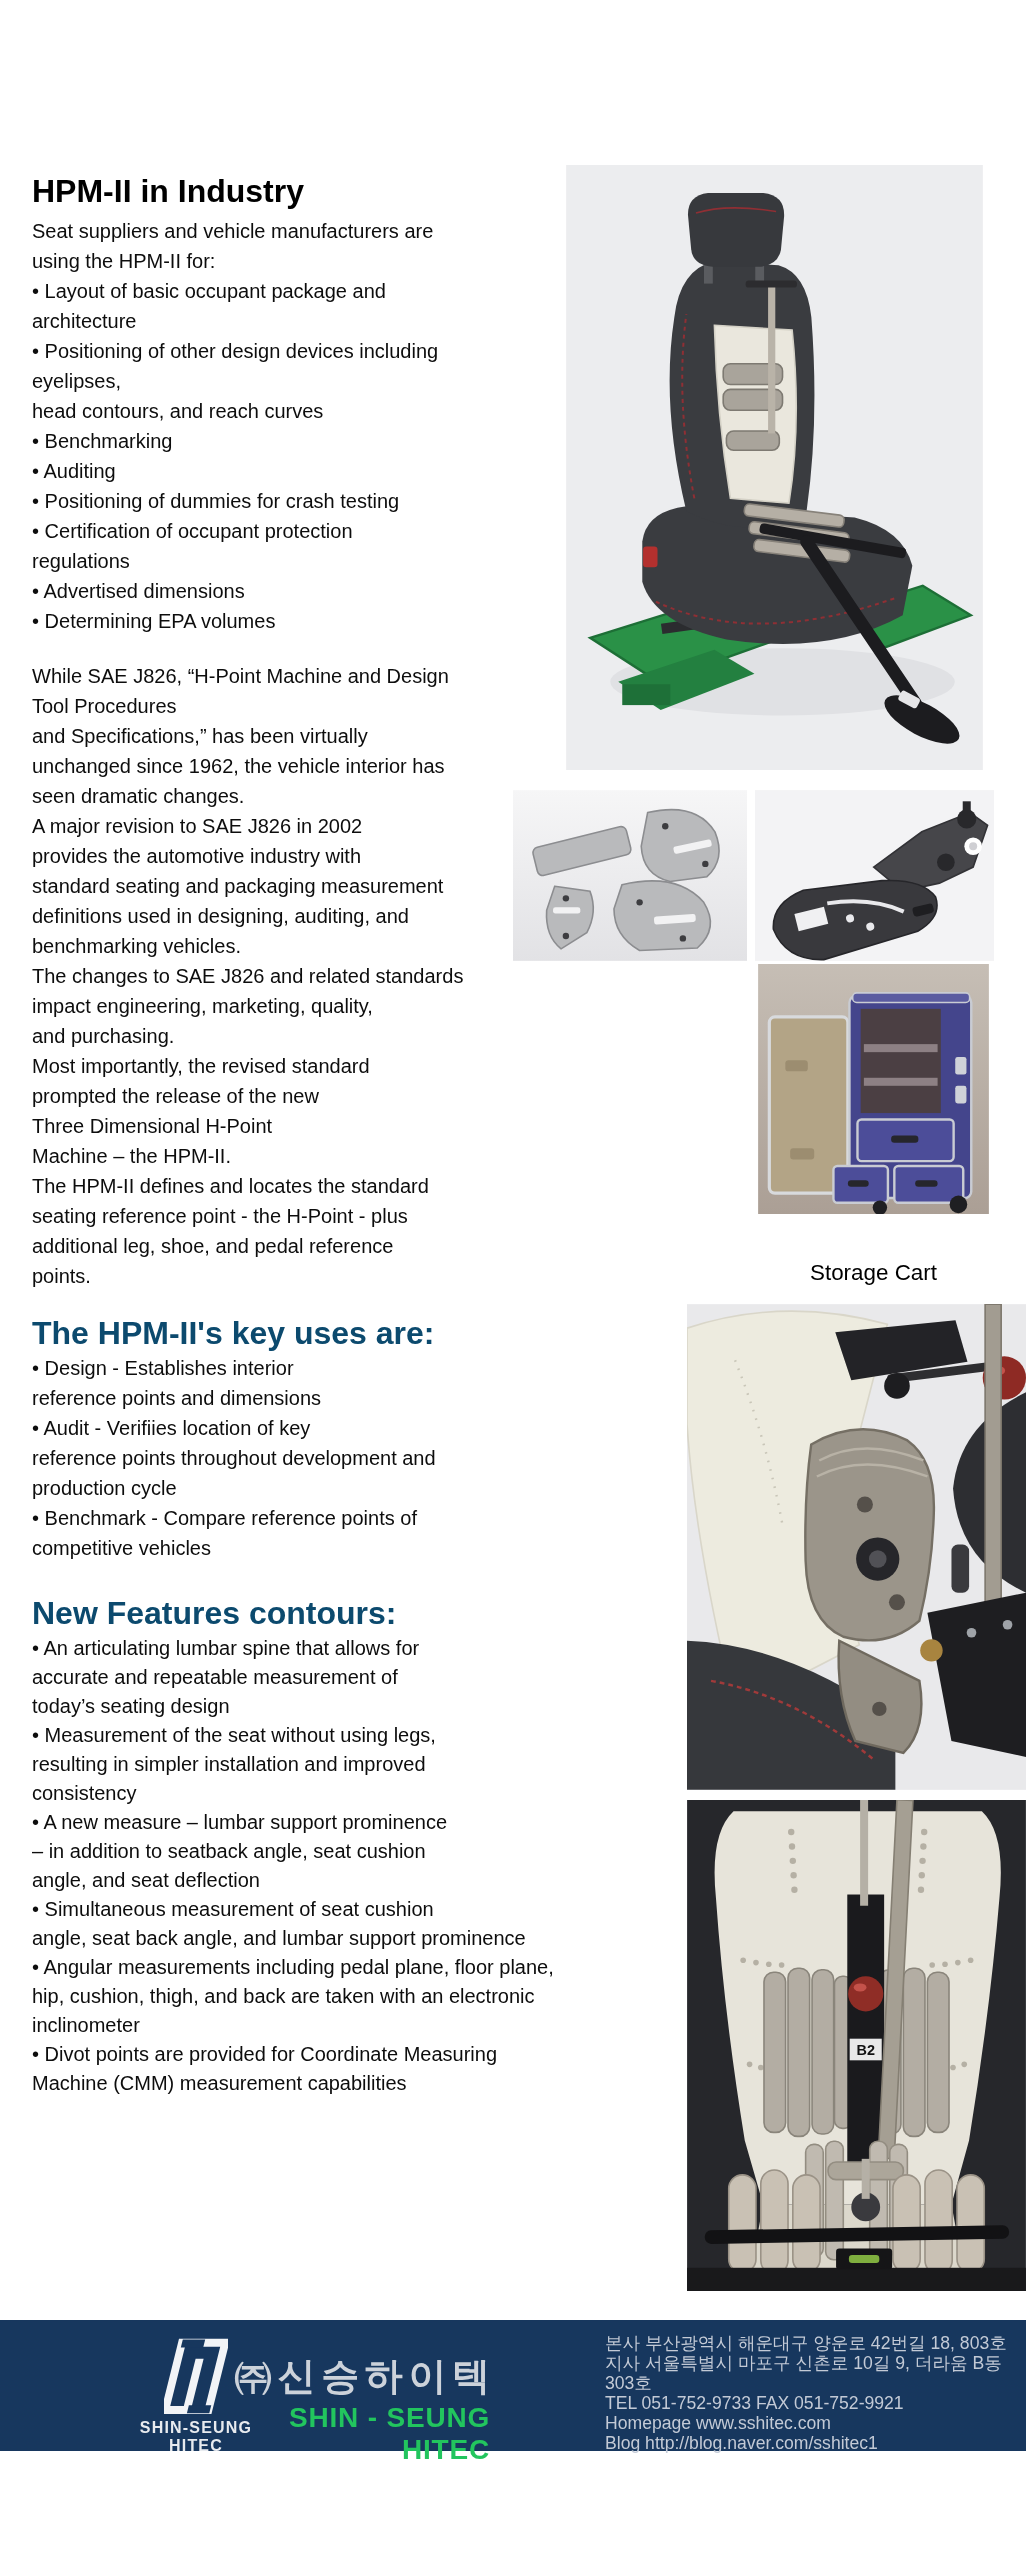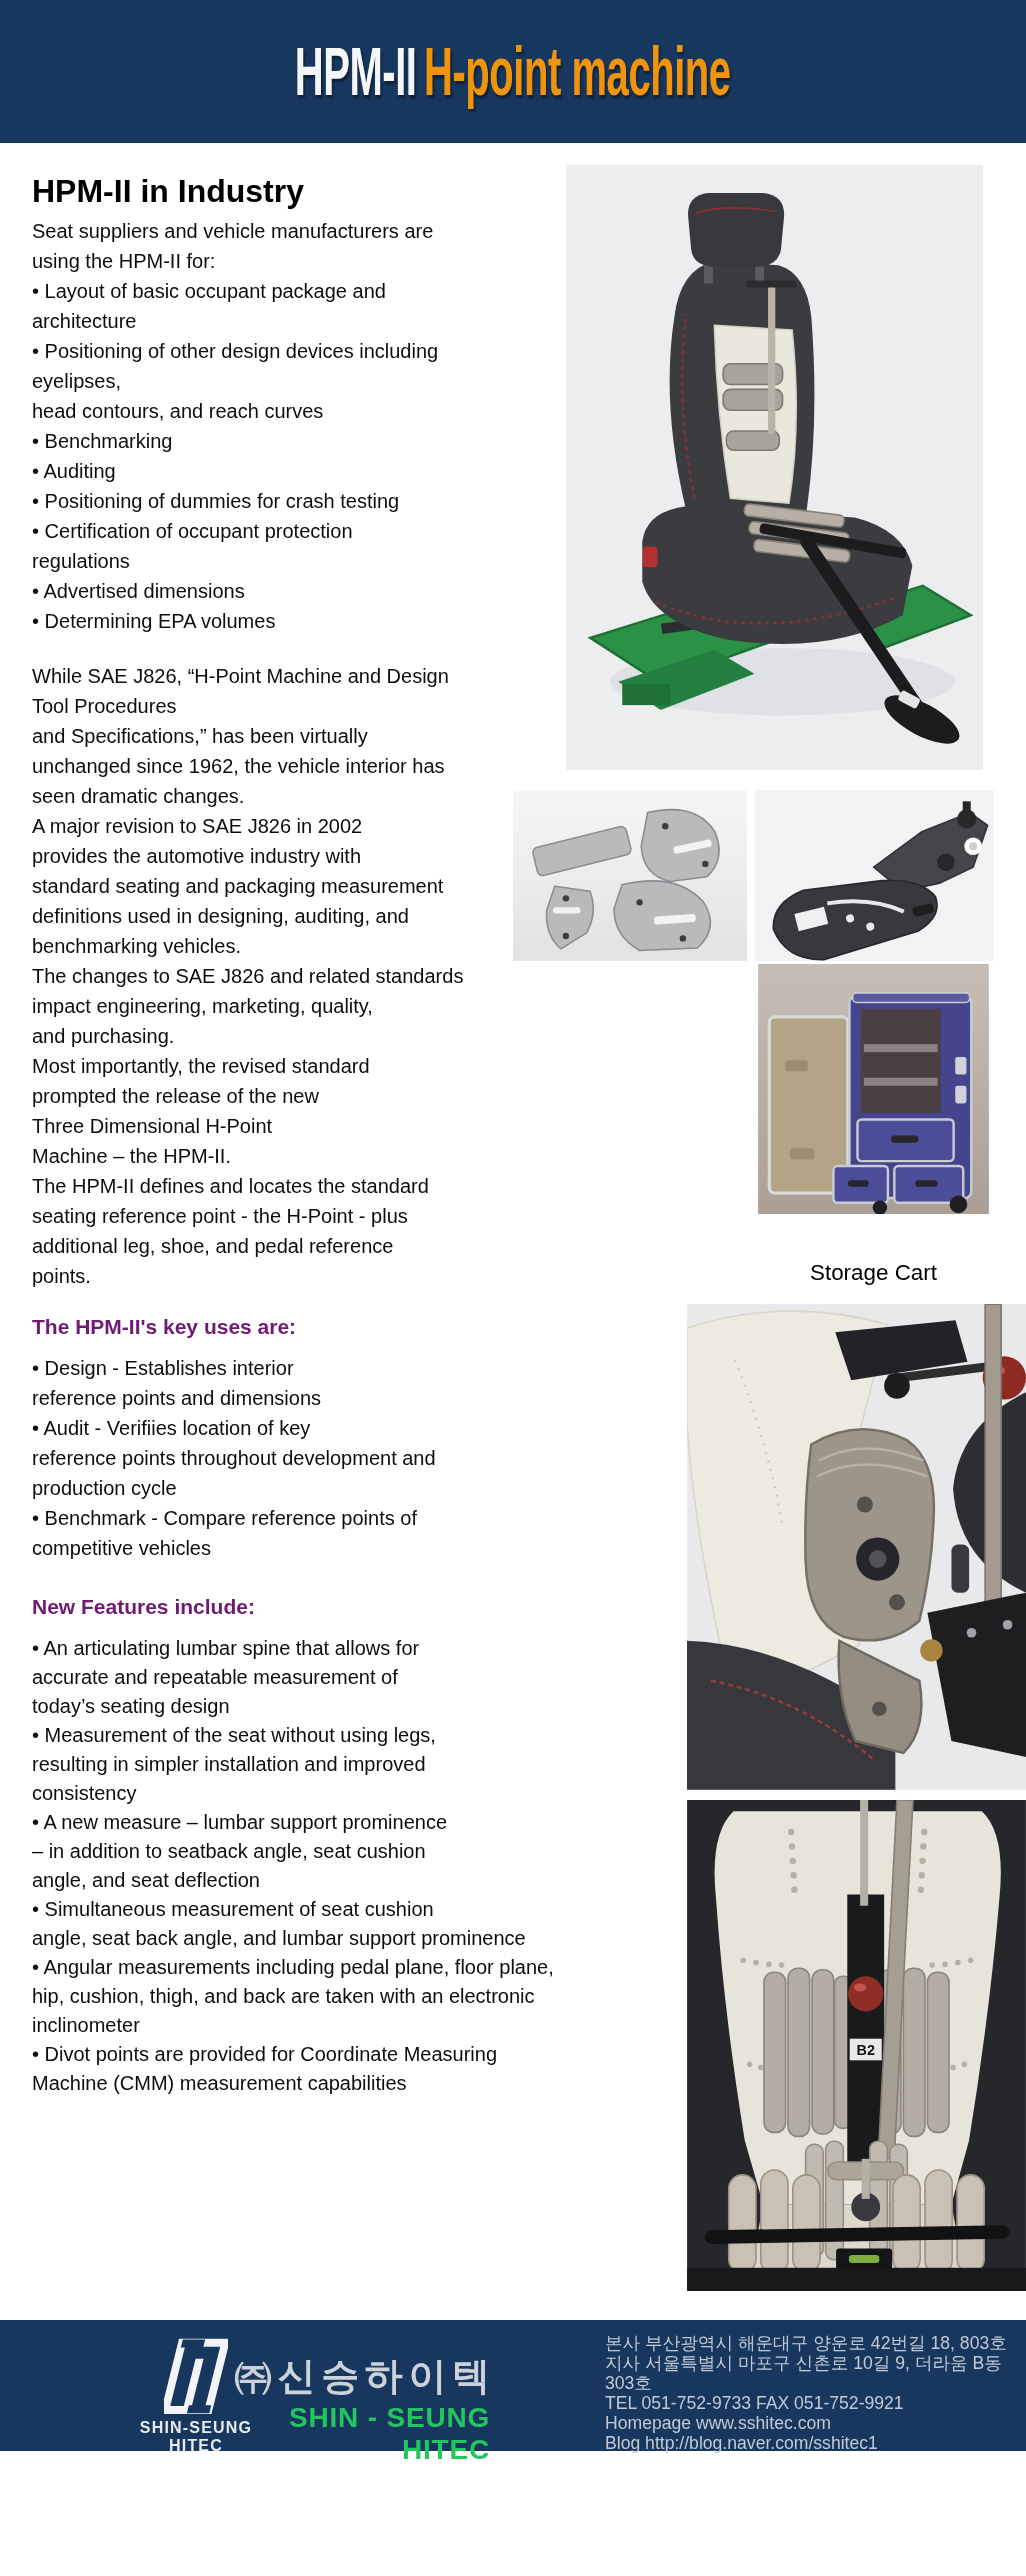--- a/index.html
+++ b/index.html
@@ -12,21 +12,21 @@
        display:flex;align-items:center;justify-content:center;}
   .hdr h1{margin:0;font-size:69px;font-weight:bold;letter-spacing:-0.8px;white-space:nowrap;
           transform:scaleX(.58);transform-origin:center;
           text-shadow:2.4px 3.2px 3.2px rgba(0,0,0,.45);}
   .t-white{color:#f5f6f8;margin-right:13px;}
   .t-orange{color:var(--orange);}
 
   
   .txt{position:absolute;left:32px;font-size:20px;line-height:30px;white-space:pre-line;color:#0d0d0d;}
   .h-big{position:absolute;left:32px;font-size:32px;font-weight:bold;color:#000;margin:0;}
-  .h-sub{position:absolute;left:32px;font-size:21px;font-weight:bold;color:#701a75;margin:0;}
+  .h-sub{position:absolute;left:32px;font-size:32px;font-weight:bold;color:#0c4a6e;margin:0;}
 
   
   .ph{position:absolute;display:block;}
   .caption{position:absolute;font-size:22.4px;color:#000;text-align:center;}
 
   
   .ftr{position:absolute;left:0;top:2320px;width:1026px;height:131px;background:var(--navy);}
   .ftr-logo{position:absolute;left:164px;top:17.6px;width:64px;height:80px;}
   .ftr-logo-cap{position:absolute;left:120px;top:99px;width:152px;text-align:center;
                 font-size:16px;letter-spacing:1.2px;color:#e8ebef;font-weight:bold;}
@@ -35,23 +35,20 @@
   .ftr-en{position:absolute;left:241px;top:82px;width:249px;text-align:right;
           font-size:28px;font-weight:bold;color:#22c55e;letter-spacing:0.8px;}
   .ftr-contact{position:absolute;left:605px;top:13px;font-size:17.6px;line-height:20px;
                color:#c3cad6;white-space:pre-line;}
 </style>
 </head>
 <body>
 
 <div class="page">
 
-  <div class="hdr">
-    <h1><span class="t-white">HPM-II</span><span class="t-orange">H-point machine</span></h1>
-  </div>
 
   <h2 class="h-big" style="top:173px;">HPM-II in Industry</h2>
   <div class="txt" style="top:216px;">Seat suppliers and vehicle manufacturers are
 using the HPM-II for:
 • Layout of basic occupant package and
 architecture
 • Positioning of other design devices including
 eyelipses,
 head contours, and reach curves
 • Benchmarking
@@ -85,21 +82,21 @@
 
   <h3 class="h-sub" style="top:1315px;">The HPM-II's key uses are:</h3>
   <div class="txt" style="top:1353px;">• Design - Establishes interior
 reference points and dimensions
 • Audit - Verifiies location of key
 reference points throughout development and
 production cycle
 • Benchmark - Compare reference points of
 competitive vehicles</div>
 
-  <h3 class="h-sub" style="top:1595px;">New Features include:</h3>
+  <h3 class="h-sub" style="top:1595px;">New Features contours:</h3>
   <div class="txt" style="top:1634px;line-height:29px;">• An articulating lumbar spine that allows for
 accurate and repeatable measurement of
 today’s seating design
 • Measurement of the seat without using legs,
 resulting in simpler installation and improved
 consistency
 • A new measure – lumbar support prominence
 – in addition to seatback angle, seat cushion
 angle, and seat deflection
 • Simultaneous measurement of seat cushion

